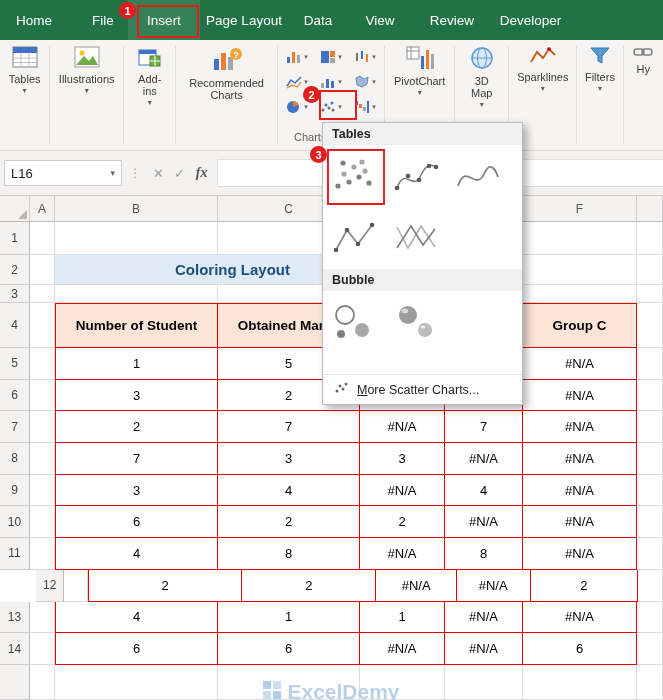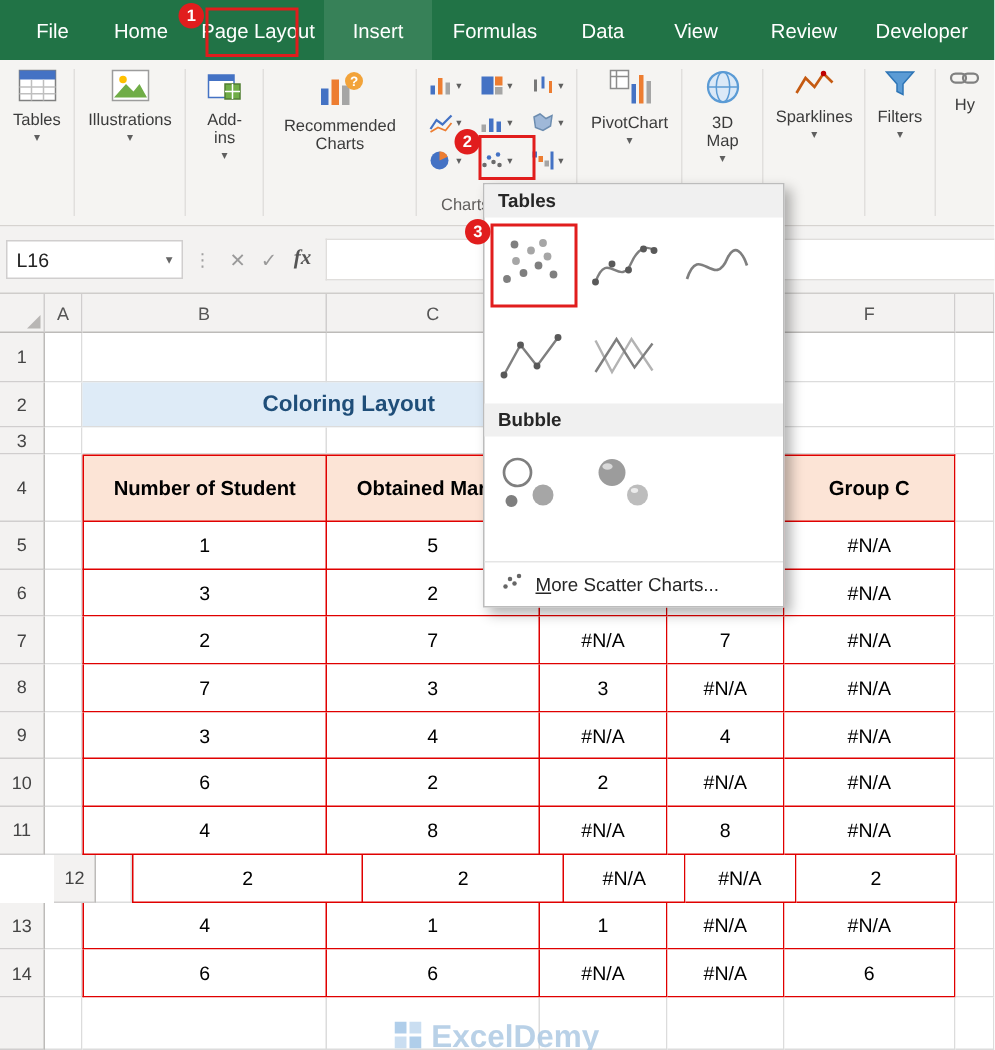--- a/index.html
+++ b/index.html
@@ -62,25 +62,24 @@
   #box3{left:327px;top:149px;width:58px;height:56px;}
   .badge{position:absolute;width:17px;height:17px;border-radius:50%;background:#E11D1D;color:#fff;font-size:11px;font-weight:bold;display:flex;align-items:center;justify-content:center;z-index:61;pointer-events:none;}
   #badge1{left:119px;top:2px;}
   #badge2{left:303px;top:86px;}
   #badge3{left:310px;top:146px;}
 </style>
 </head>
 <body>
 
 <div class="tabs">
+  <div class="tab" style="width:68px">Home</div>
   <div class="tab" style="width:50px;margin-left:10px">File</div>
-  <div class="tab" style="width:68px">Home</div>
+  <div class="tab sel" style="width:72px">Insert</div>
   <div class="tab" style="width:88px">Page Layout</div>
-  <div class="tab sel" style="width:72px">Insert</div>
-  <div class="tab" style="width:84px">Formulas</div>
   <div class="tab" style="width:60px">Data</div>
   <div class="tab" style="width:64px">View</div>
   <div class="tab" style="width:80px">Review</div>
   <div class="tab" style="width:77px">Developer</div>
 </div>
 
 <div class="ribbon">
 
   <div class="rgroup" style="width:50px">
     <span>

